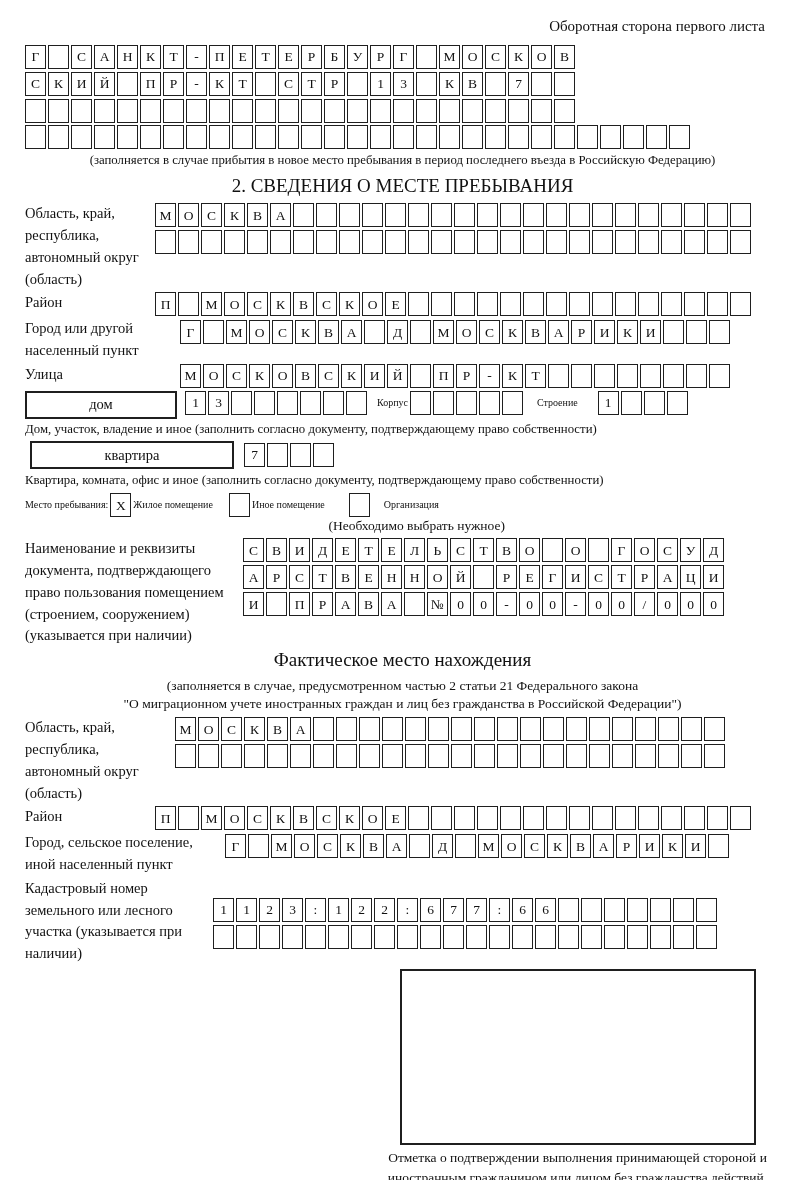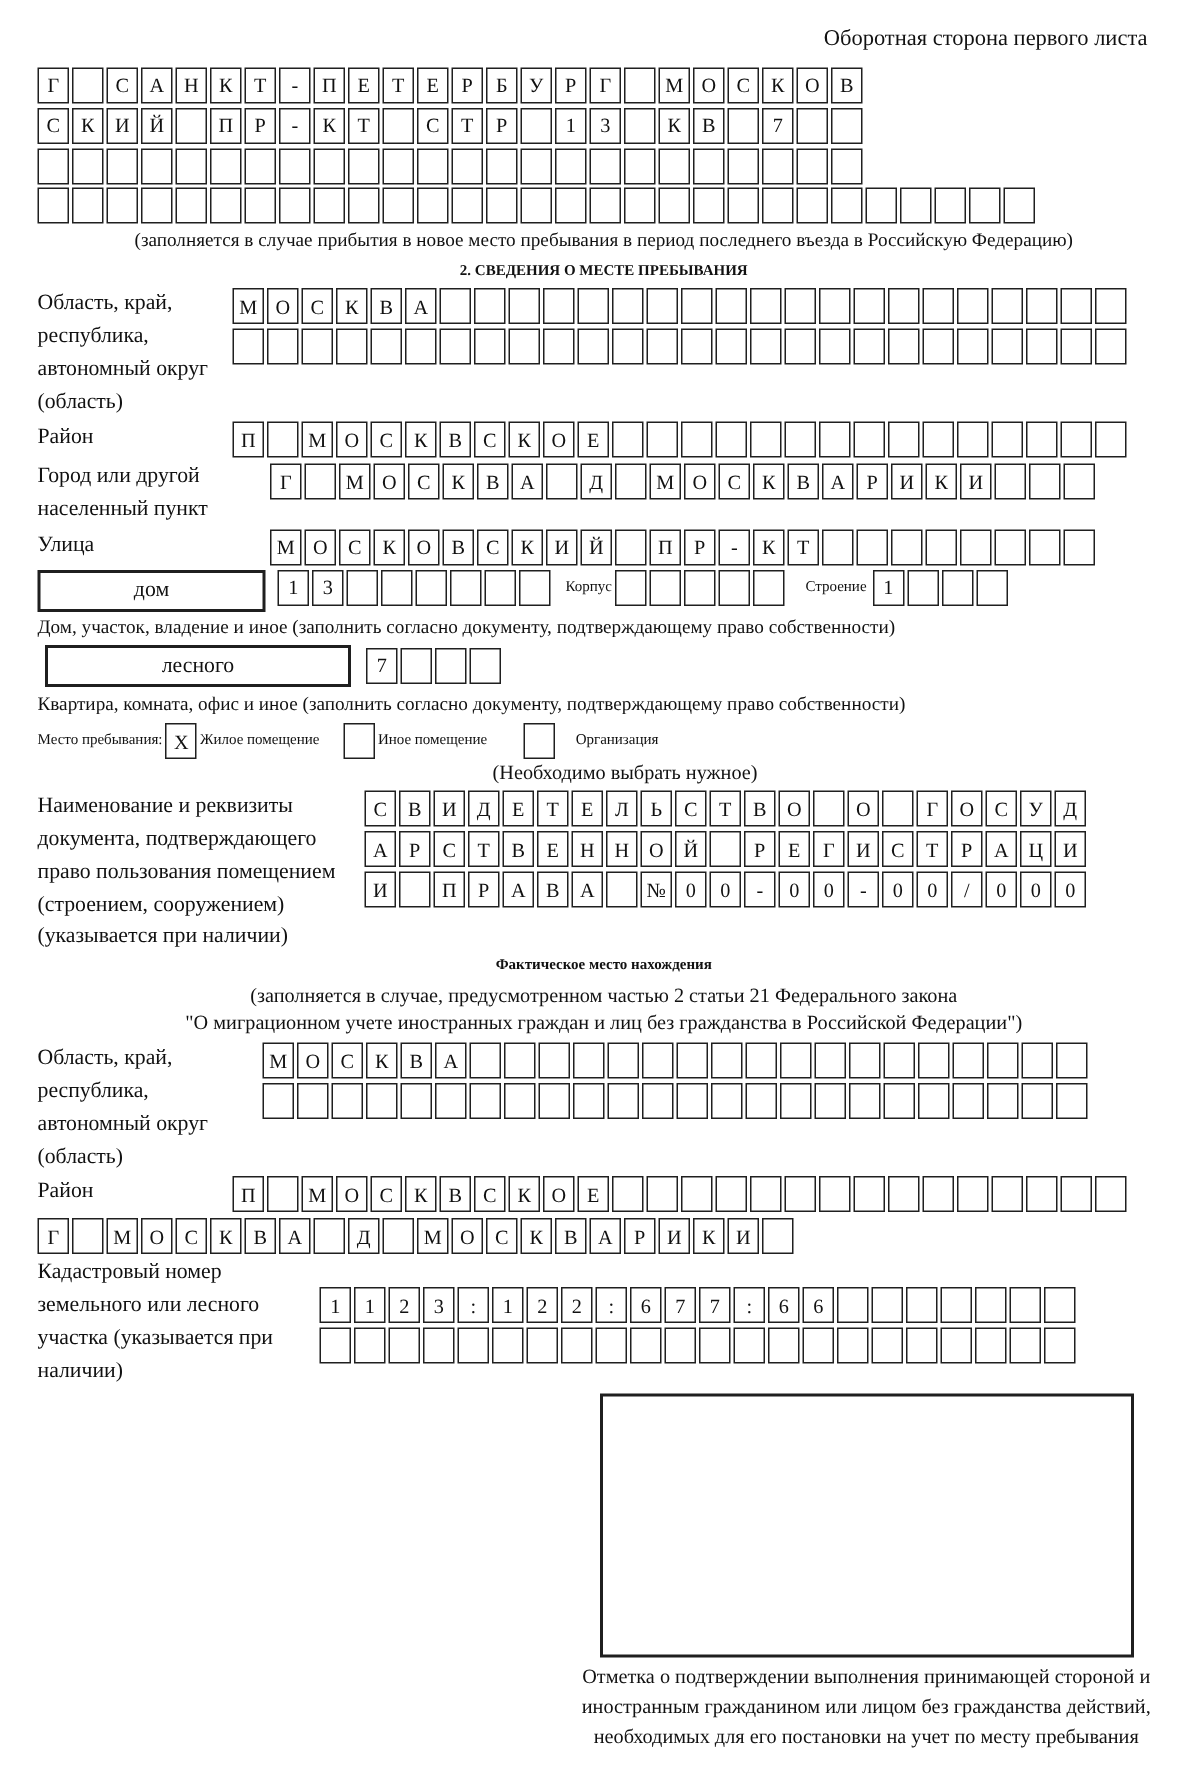--- a/index.html
+++ b/index.html
@@ -19,21 +19,21 @@
     display:flex;align-items:center;justify-content:center;
     font-size:13.5px;line-height:1;background:#fff;
   }
   .wbox{
     border:2px solid #1f1f1f;height:24px;flex:none;
     display:flex;align-items:center;justify-content:center;
     font-size:14.5px;background:#fff;
   }
   .cap{font-size:12.8px;line-height:1.35;}
   .cap-c{text-align:center;}
-  .title{font-weight:bold;font-size:10px;text-align:center;margin:6px 0 6px 0;}
+  .title{font-weight:normal;font-size:19px;text-align:center;margin:6px 0 6px 0;}
   .inline-lbl{font-size:10px;line-height:24px;flex:none;}
   .stay{display:flex;align-items:flex-start;gap:2px;margin:4px 0 0 0;}
   .hint{font-size:13.5px;text-align:right;width:480px;margin:1px 0 2px 0;}
   .mark-wrap{display:flex;flex-direction:column;align-items:center;width:395px;margin-left:355px;margin-top:4px;}
   .mark-box{width:352px;height:172px;border:2px solid #1f1f1f;background:#fff;}
   .mark-cap{font-size:13.5px;line-height:1.45;text-align:center;margin-top:3px;}
 </style>
 </head>
 <body>
 
@@ -323,32 +323,32 @@
       <span class="cell"></span>
     </div>
   <div class="inline-lbl" style="margin-left:10px;margin-right:2px;">Корпус</div>
   <div class="boxes">
       <span class="cell"></span>
       <span class="cell"></span>
       <span class="cell"></span>
       <span class="cell"></span>
       <span class="cell"></span>
     </div>
-  <div class="inline-lbl" style="margin-left:14px;margin-right:4px;">Строение</div>
+  <div class="inline-lbl" style="margin-left:14px;margin-right:20px;">Строение</div>
   <div class="boxes">
       <span class="cell">1</span>
       <span class="cell"></span>
       <span class="cell"></span>
       <span class="cell"></span>
     </div>
 </div>
 <div class="cap" style="margin:2px 0 3px 0;">Дом, участок, владение и иное (заполнить согласно документу, подтверждающему право собственности)</div>
 
 <div class="row" style="align-items:center;">
-  <div class="wbox" style="width:200px;margin-left:5px;">лесного</div>
+  <div class="wbox" style="width:200px;margin-left:5px;">квартира</div>
   <div class="boxes" style="margin-left:10px;">
       <span class="cell">7</span>
       <span class="cell"></span>
       <span class="cell"></span>
       <span class="cell"></span>
     </div>
 </div>
 <div class="cap" style="margin:3px 0 2px 0;">Квартира, комната, офис и иное (заполнить согласно документу, подтверждающему право собственности)</div>
 
 <div class="stay">
@@ -525,20 +525,21 @@
       <span class="cell"></span>
       <span class="cell"></span>
       <span class="cell"></span>
       <span class="cell"></span>
       <span class="cell"></span>
       <span class="cell"></span>
     </div>
 </div>
 
 <div class="row">
+  <div class="lbl" style="width:200px;">Город, сельское поселение, иной населенный пункт</div>
   <div class="boxes" style="margin-top:2px;">
       <span class="cell">Г</span>
       <span class="cell"></span>
       <span class="cell">М</span>
       <span class="cell">О</span>
       <span class="cell">С</span>
       <span class="cell">К</span>
       <span class="cell">В</span>
       <span class="cell">А</span>
       <span class="cell"></span>

